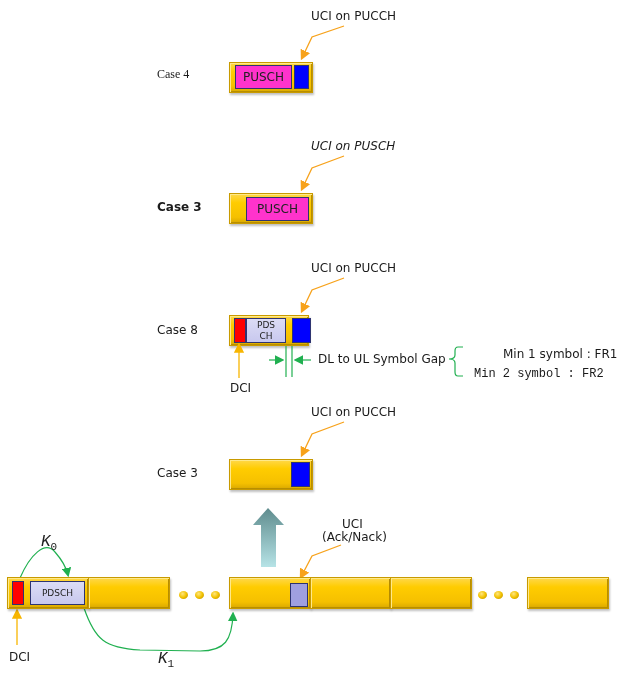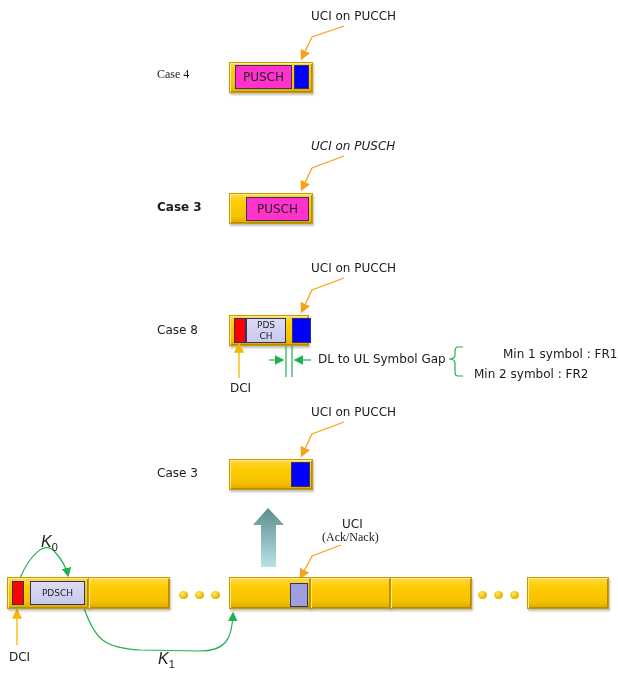--- a/index.html
+++ b/index.html
@@ -13,21 +13,21 @@
           box-shadow: inset 1px 1px 0 #ffe98a, inset -1px -1px 0 #b88e00, 1px 2px 2px rgba(0,0,0,0.25); }
   .box { position:absolute; box-sizing:border-box; border:1.5px solid #2e3470; }
   .pusch { background:#ff33cc; font-size:12px; display:flex; align-items:center; justify-content:center; color:#222; }
   .pucch { background:#0000ff; }
   .dci   { background:#ff0000; }
   .pdsch { background:linear-gradient(180deg,#dcdcf5 0%,#c8c8ee 100%); font-size:9px; display:flex; align-items:center; justify-content:center; text-align:center; line-height:11px; color:#222; }
   .uci   { background:#9f9fdf; }
   .dot { position:absolute; width:9px; height:8px; border-radius:50%;
          background:radial-gradient(circle at 40% 35%, #ffe680 0%, #f2c200 50%, #b38600 100%); }
   svg.overlay { position:absolute; left:0; top:0; }
-  .math { font-family:Liberation Sans, sans-serif; font-style:italic; font-size:16px; position:absolute; }
+  .math { font-family:Liberation Mono, monospace; font-style:italic; font-size:16px; position:absolute; }
   .math sub { font-style:normal; font-size:11px; }
 </style>
 </head>
 <body>
 
 <div class="abs">
   <span class="lbl" style="left:311px;top:9px;">UCI on PUCCH</span>
   <span class="lbl" style="left:157px;top:67px;font-family:Liberation Serif, serif;">Case 4</span>
   <div class="slot" style="left:229px;top:62px;width:84px;height:31px;">
     <div class="box pusch" style="left:5px;top:2px;width:57px;height:24px;">
@@ -53,21 +53,21 @@
   <div class="slot" style="left:229px;top:315px;width:80px;height:31px;">
     <div class="box dci" style="left:4px;top:2px;width:12px;height:25px;"></div>
     <div class="box pdsch" style="left:16px;top:2px;width:40px;height:25px;">
       <span><span>PDS</span><br><span>CH</span></span>
     </div>
     <div class="box pucch" style="left:62px;top:2px;width:19px;height:25px;"></div>
   </div>
   <span class="lbl" style="left:230px;top:381px;">DCI</span>
   <span class="lbl" style="left:318px;top:352px;">DL to UL Symbol Gap</span>
   <span class="lbl" style="left:474px;top:347px;margin-left:29px;">Min 1 symbol : FR1</span>
-  <span class="lbl" style="left:474px;top:367px;">Min 2 symbol : FR2</span>
+  <span class="lbl" style="left:474px;top:367px;font-family:Liberation Mono, monospace;">Min 2 symbol : FR2</span>
 </div>
 
 <div class="abs">
   <span class="lbl" style="left:311px;top:405px;">UCI on PUCCH</span>
   <span class="lbl" style="left:157px;top:466px;">Case 3</span>
   <div class="slot" style="left:229px;top:459px;width:84px;height:31px;">
     <div class="box pucch" style="left:61px;top:2px;width:19px;height:25px;"></div>
   </div>
 </div>
 
@@ -127,17 +127,17 @@
   </div>
   <div class="slot" style="left:310px;top:577px;width:81px;height:32px;"></div>
   <div class="slot" style="left:390px;top:577px;width:82px;height:32px;"></div>
   <div class="dot" style="left:478px;top:591px;"></div>
   <div class="dot" style="left:494px;top:591px;"></div>
   <div class="dot" style="left:510px;top:591px;"></div>
   <div class="slot" style="left:527px;top:577px;width:82px;height:32px;"></div>
 
   <span class="lbl" style="left:9px;top:650px;">DCI</span>
   <span class="lbl" style="left:342px;top:517px;">UCI</span>
-  <span class="lbl" style="left:322px;top:530px;font-family:Liberation Serif, serif;">(Ack/Nack)</span>
+  <span class="lbl" style="left:322px;top:530px;">(Ack/Nack)</span>
 
   <span class="math" style="left:41px;top:533px;"><span>K</span><sub>0</sub></span>
   <span class="math" style="left:158px;top:650px;"><span>K</span><sub>1</sub></span>
 </div>
 
 </body></html>

